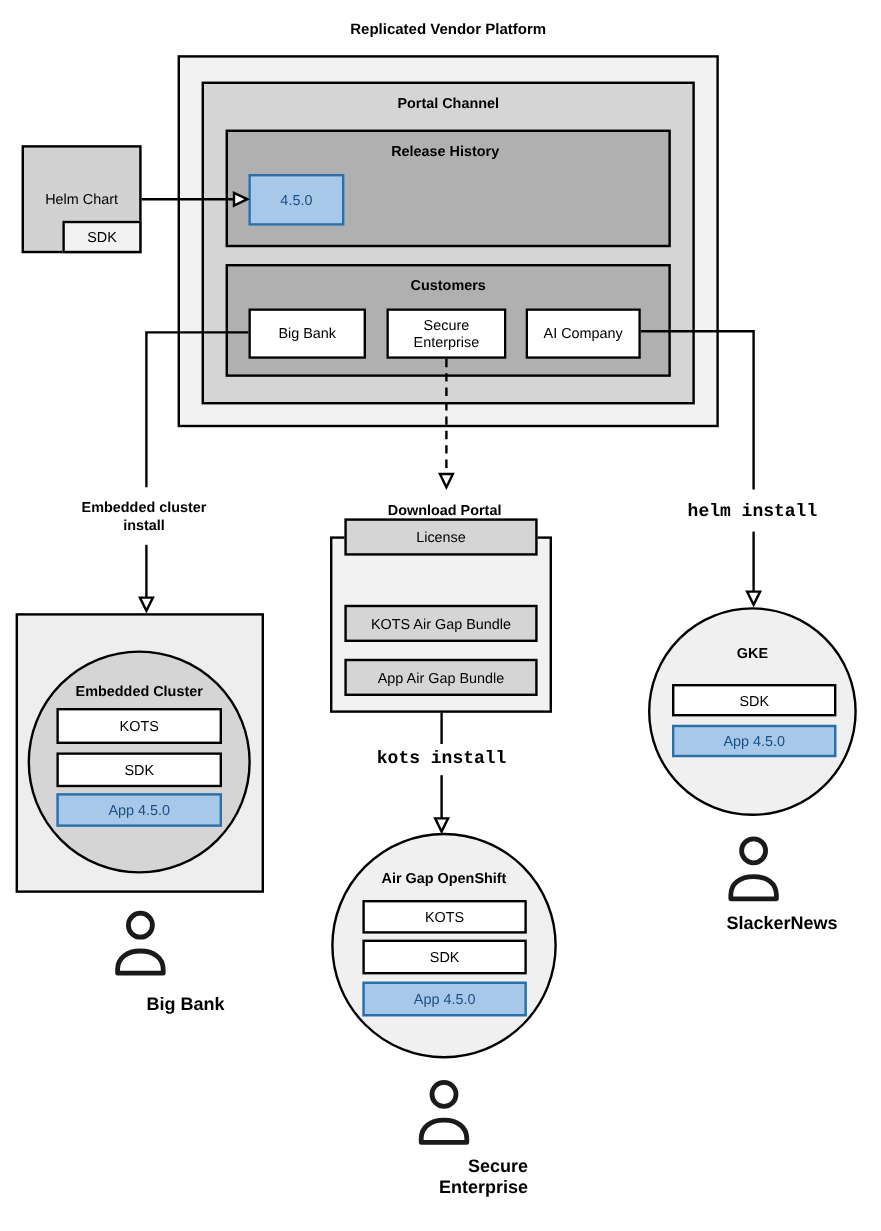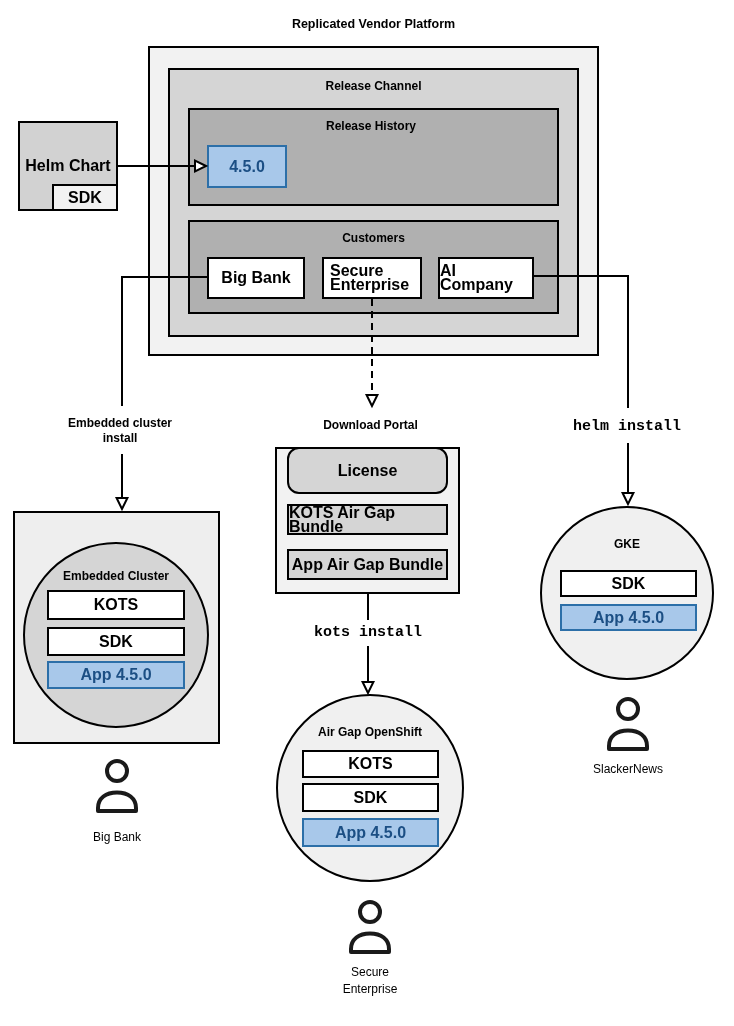--- a/index.html
+++ b/index.html
@@ -2,37 +2,37 @@
 <html style="--highlight-fill: #a8c8ea; --highlight-border: #2c6fa8; --highlight-text: #1c4f84; --gray-lightest: #f2f2f2; --gray-mid: #d5d5d5; --gray-dark: #b0b0b0;"><head>
 <meta charset="utf-8">
 <style>
   html,body{margin:0;padding:0;background:#ffffff;}
   #canvas{
     position:relative;width:734px;height:1026px;background:#ffffff;
     font-family:"Liberation Sans",sans-serif;color:#000;overflow:hidden;
   }
   .abs{position:absolute;box-sizing:border-box;}
   .box{position:absolute;box-sizing:border-box;border:2px solid #000;}
-  .cell{display:flex;align-items:center;justify-content:center;
-        font-weight:bold;font-size:16px;line-height:14px;background:#fff;}
+  .cell{display:flex;align-items:center;justify-content:center;text-align:center;
+        font-weight:normal;font-size:12px;line-height:14px;background:#fff;}
   .lbl{position:absolute;box-sizing:border-box;text-align:center;font-weight:bold;
        font-size:12px;line-height:15px;}
   .pre{white-space:pre-line;}
   .mono{font-family:"Liberation Mono","DejaVu Sans Mono",monospace;
         font-weight:bold;font-size:15px;letter-spacing:0px;text-align:center;}
   .hl{background:var(--highlight-fill,#a8c8ea);border-color:var(--highlight-border,#2c6fa8);
       color:var(--highlight-text,#1c4f84);}
   .circle{border-radius:50%;}
   .fill-lightest{background:#f2f2f2;}
   .fill-light{background:#eeeeee;}
   .fill-mid{background:#d5d5d5;}
   .fill-dark{background:#b0b0b0;}
   svg.connectors{position:absolute;left:0;top:0;width:734px;height:1026px;
                  pointer-events:none;z-index:50;}
-  .person-label{position:absolute;text-align:center;font-weight:normal;font-size:12px;line-height:17px;}
+  .person-label{position:absolute;text-align:right;font-weight:bold;font-size:15px;line-height:17px;}
 </style>
 </head>
 <body>
 
 <div id="canvas">
 
   <svg class="connectors" viewBox="0 0 734 1026" xmlns="http://www.w3.org/2000/svg">
     <g stroke="#000" stroke-width="2" fill="none">
 
       <g>
@@ -63,21 +63,21 @@
         <path d="M628,504 L622.6,493 L633.4,493 Z" fill="#fff"></path>
       </g>
     </g>
   </svg>
 
   <div class="lbl" style="left:148px;top:17px;width:451px;font-size:12.5px;">Replicated Vendor Platform</div>
 
   <div class="box fill-lightest" style="left:148px;top:46px;width:451px;height:310px;"></div>
 
   <div class="box fill-mid" style="left:168px;top:68px;width:411px;height:269px;"></div>
-  <div class="lbl" style="left:168px;top:79px;width:411px;">Release Channel</div>
+  <div class="lbl" style="left:168px;top:79px;width:411px;">Portal Channel</div>
 
   <div class="box fill-dark" style="left:188px;top:108px;width:371px;height:98px;"></div>
   <div class="lbl" style="left:188px;top:119px;width:366px;">Release History</div>
 
   <div class="box cell hl" style="left:207px;top:145px;width:80px;height:43px;">4.5.0</div>
 
   <div class="box fill-dark" style="left:188px;top:220px;width:371px;height:94px;"></div>
   <div class="lbl" style="left:188px;top:231px;width:371px;">Customers</div>
 
   <div class="box cell" style="left:207px;top:257px;width:98px;height:42px;">Big Bank</div>
@@ -102,21 +102,21 @@
     <g fill="none" stroke="#1a1a1a" stroke-width="4" stroke-linejoin="round">
       <circle cx="26" cy="14" r="10"></circle>
       <path d="M7,54 L7,51 C7,41 15,35.5 26,35.5 C37,35.5 45,41 45,51 L45,54 Z"></path>
     </g>
   </svg>
   <div class="person-label" style="left:47px;top:829px;width:140px;">Big Bank</div>
 
   <div class="lbl" style="left:278px;top:418px;width:185px;">Download Portal</div>
 
   <div class="box fill-lightest" style="left:275px;top:447px;width:185px;height:147px;"></div>
-  <div class="box cell fill-mid" style="left:287px;top:447px;width:161px;height:47px;border-radius:12px;">License</div>
+  <div class="box cell fill-mid" style="left:287px;top:432px;width:161px;height:31px;">License</div>
   <div class="box cell fill-mid" style="left:287px;top:549px;width:161px;height:31px;">App Air Gap Bundle</div>
   <div class="box cell fill-mid" style="left:287px;top:504px;width:161px;height:31px;">KOTS Air Gap Bundle</div>
 
   <div class="lbl mono" style="left:268px;top:625px;width:200px;">kots install</div>
 
   <div class="box circle fill-lightest" style="left:276px;top:694px;width:188px;height:188px;background:#f0f0f0;"></div>
   <div class="lbl" style="left:276px;top:725px;width:188px;">Air Gap OpenShift</div>
   <div class="box cell" style="left:302px;top:750px;width:137px;height:28px;">KOTS</div>
   <div class="box cell" style="left:302px;top:783px;width:137px;height:29px;">SDK</div>
   <div class="box cell hl" style="left:302px;top:818px;width:137px;height:29px;">App 4.5.0</div>

